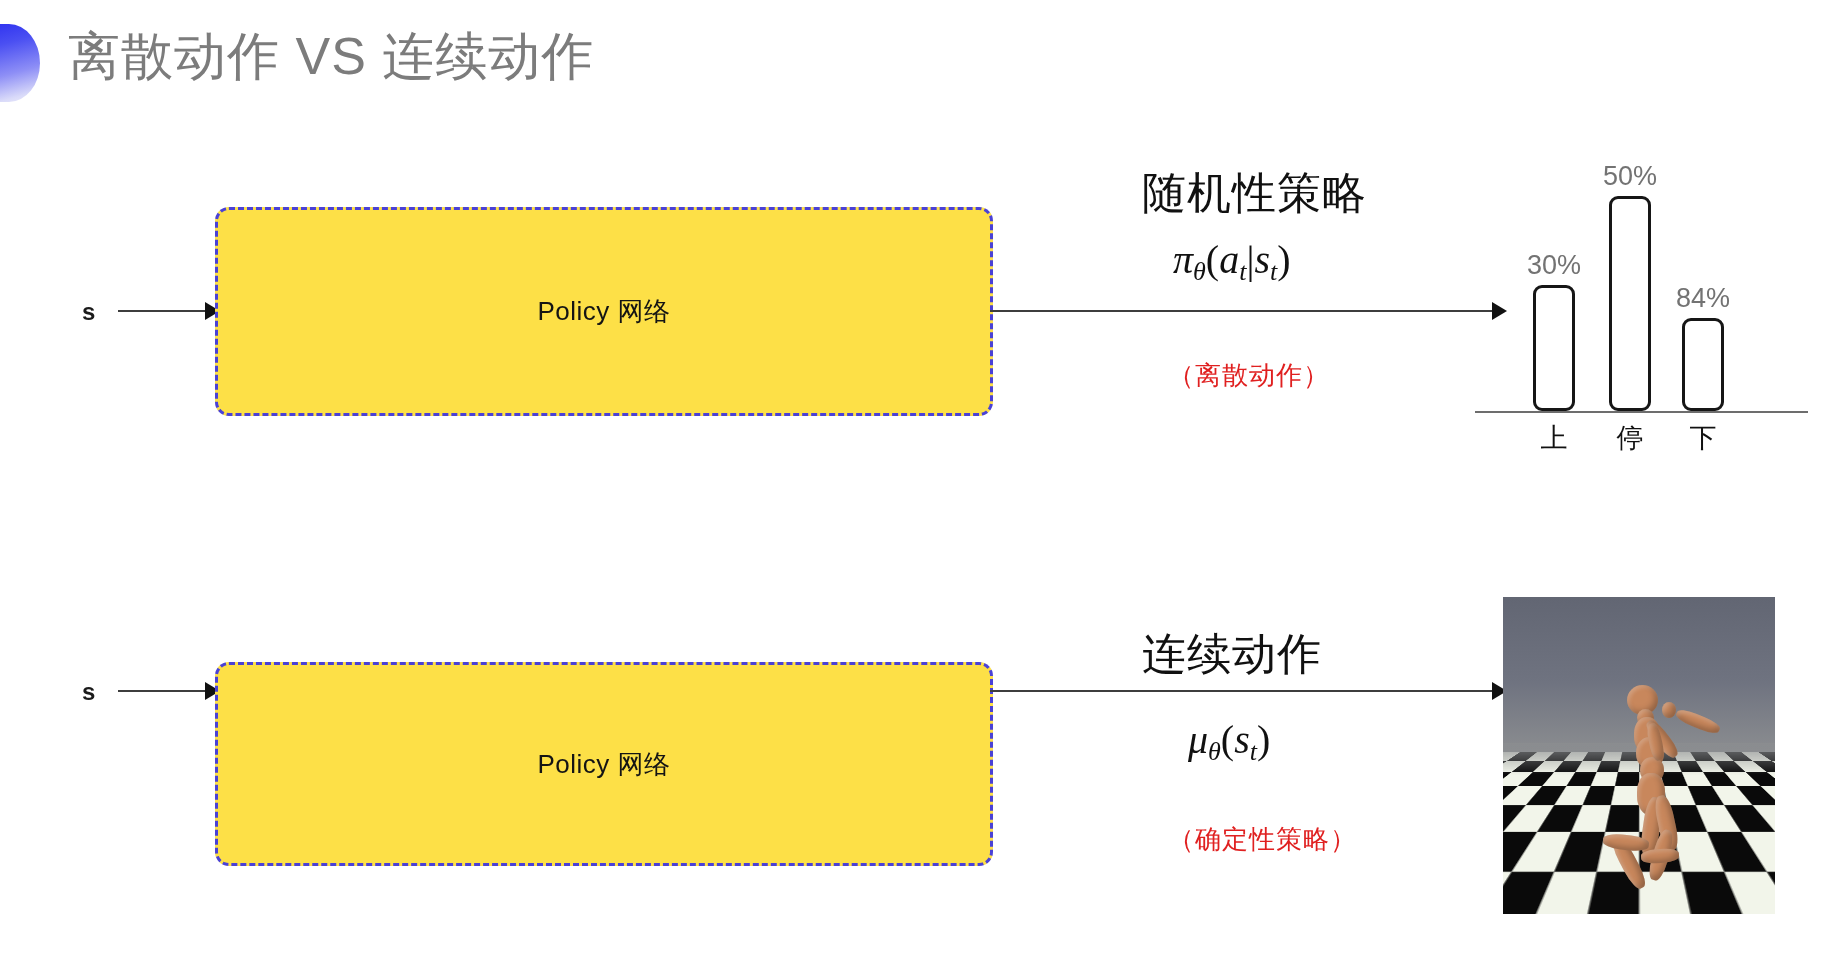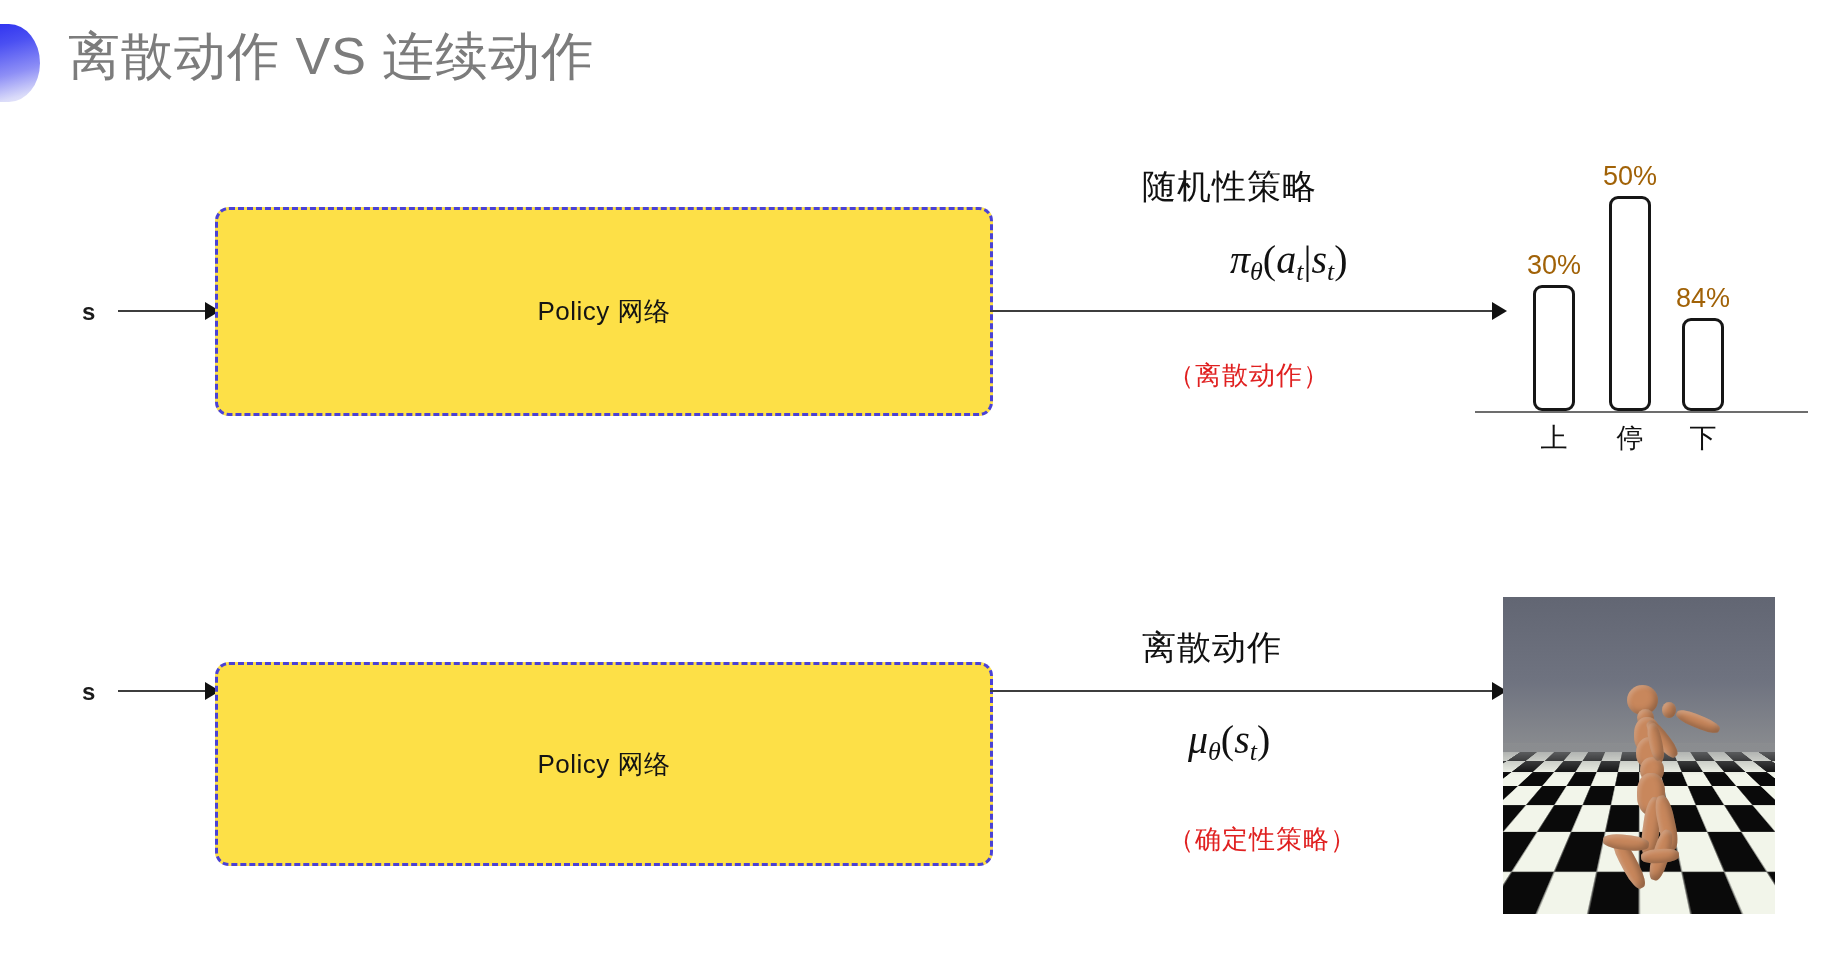--- a/index.html
+++ b/index.html
@@ -51,21 +51,21 @@
     transform:translateY(-50%);
     width:0;height:0;
     border-top:9px solid transparent;
     border-bottom:9px solid transparent;
     border-left:15px solid #111;
   }
 
   
   .annot-title{
     position:absolute;
-    font-size:34px;color:#111;white-space:nowrap;letter-spacing:1px;
+    font-size:44px;color:#111;white-space:nowrap;letter-spacing:1px;
   }
   .annot-formula{
     position:absolute;
     font-family:"Liberation Serif","DejaVu Serif",serif;
     font-style:italic;
     font-size:40px;color:#111;white-space:nowrap;
   }
   .annot-formula .sub{
     font-size:26px;vertical-align:-.28em;font-style:italic;
   }
@@ -82,21 +82,21 @@
   }
   .bar{
     position:absolute;bottom:2px;
     border:3px solid #161616;
     border-radius:9px;
     background:#fff;
     box-sizing:border-box;
   }
   .bar-value{
     position:absolute;
-    font-size:27px;color:#a16207;text-align:center;white-space:nowrap;
+    font-size:27px;color:#737373;text-align:center;white-space:nowrap;
   }
   .bar-cat{
     position:absolute;
     font-size:27px;color:#111;text-align:center;white-space:nowrap;
   }
 
   
   .sim{
     position:absolute;overflow:hidden;background:#6a6e78;
   }
@@ -132,21 +132,21 @@
   <div class="arrow" style="left:118px;top:310px;width:100px;"></div>
 
   <div class="policy-box" style="left:215px;top:207px;width:772px;height:203px;">
     <span class="policy-box-label">Policy 网络</span>
   </div>
 
   <div class="arrow" style="left:990px;top:310px;width:515px;"></div>
 
   <div class="annot-title" style="left:1142px;top:164px;">随机性策略</div>
 
-  <div class="annot-formula" style="left:1230px;top:236px;font-family:Liberation Serif, serif;">
+  <div class="annot-formula" style="left:1173px;top:236px;font-family:Liberation Serif, serif;">
     <span>π</span><span class="sub">θ</span><span class="up">(</span><span>a</span><span class="sub">t</span><span class="up">|</span><span>s</span><span class="sub">t</span><span class="up">)</span>
   </div>
 
   <div class="annot-red" style="left:1168px;top:358px;">（离散动作）</div>
 
   <div class="chart" style="left:1475px;top:128px;width:360px;height:285px;">
 
     <div class="chart-axis" style="width:333px;"></div>
 
     <div class="bar" style="left:58px;width:42px;height:126px;"></div>
@@ -164,21 +164,21 @@
 
   <div class="s-label" style="left:82px;top:678px;">s</div>
   <div class="arrow" style="left:118px;top:690px;width:100px;"></div>
 
   <div class="policy-box" style="left:215px;top:662px;width:772px;height:198px;">
     <span class="policy-box-label">Policy 网络</span>
   </div>
 
   <div class="arrow" style="left:990px;top:690px;width:515px;"></div>
 
-  <div class="annot-title" style="left:1142px;top:625px;">离散动作</div>
+  <div class="annot-title" style="left:1142px;top:625px;">连续动作</div>
 
   <div class="annot-formula" style="left:1188px;top:693px;margin-top:23px;">
     <span>μ</span><span class="sub">θ</span><span class="up">(</span><span>s</span><span class="sub">t</span><span class="up">)</span>
   </div>
 
   <div class="annot-red" style="left:1168px;top:822px;">（确定性策略）</div>
 
   <div class="sim" style="left:1503px;top:597px;width:272px;height:317px;">
     <div class="sim-sky"></div>
     <div class="sim-floor"></div>

